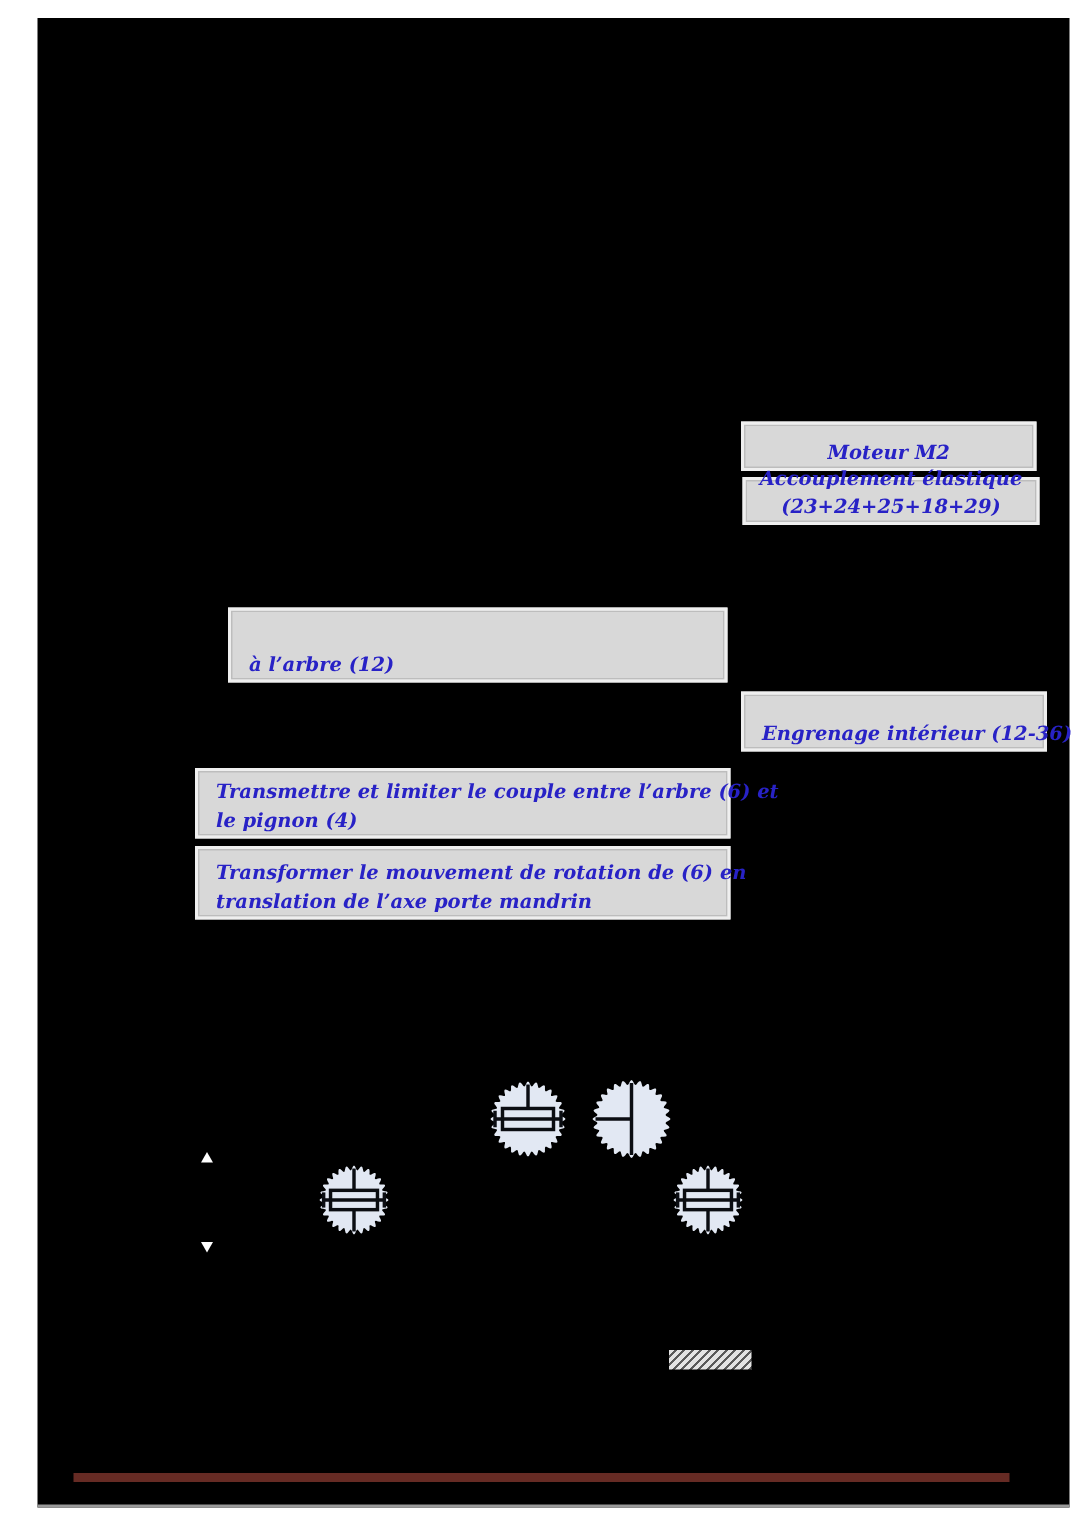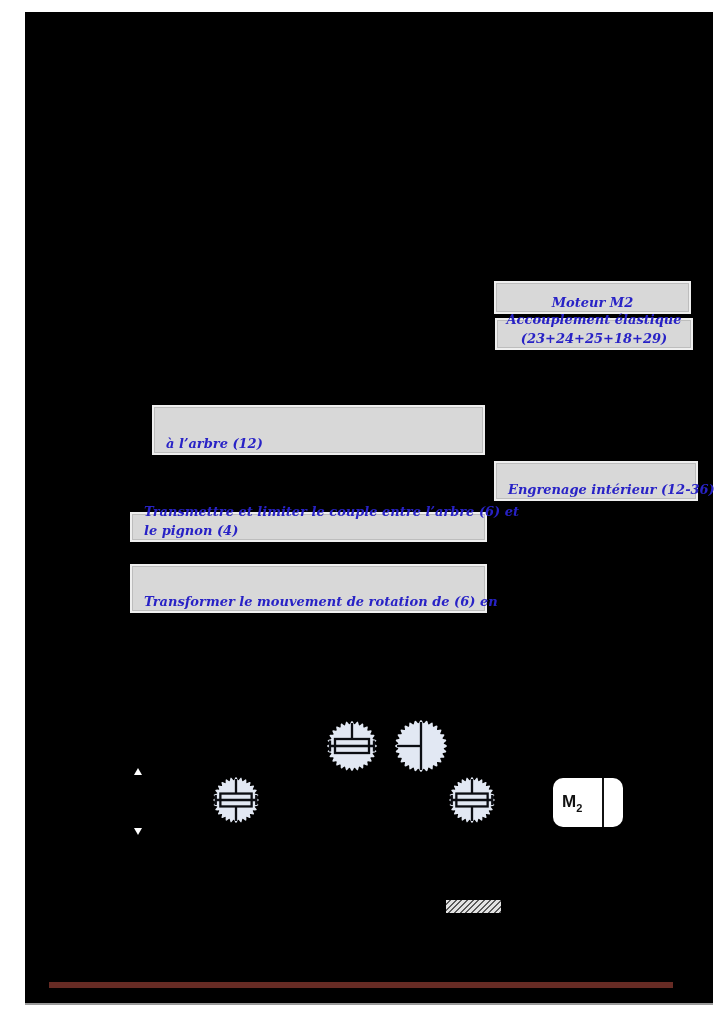--- a/index.html
+++ b/index.html
@@ -89,27 +89,28 @@
   </div>
 
   <div class="fnbox leftpad" style="left:127px;top:393px;width:333px;height:50px;">
     <div class="ln">à l’arbre (12)</div>
   </div>
 
   <div class="fnbox leftpad" style="left:469px;top:449px;width:204px;height:40px;">
     <div class="ln">Engrenage intérieur (12-36)</div>
   </div>
 
-  <div class="fnbox leftpad" style="left:105px;top:500px;width:357px;height:30px;font-style:italic;">
+  <div class="fnbox leftpad" style="left:105px;top:500px;width:357px;height:47px;font-style:italic;">
     <div class="ln">Transmettre et limiter le couple entre l’arbre (6) et</div>
     <div class="ln">le pignon (4)</div>
   </div>
 
   <div class="fnbox leftpad" style="left:105px;top:552px;width:357px;height:49px;">
     <div class="ln">Transformer le mouvement de rotation de (6) en</div>
+    <div class="ln">translation de l’axe porte mandrin</div>
   </div>
 
   <svg class="gear" style="left:297px;top:704px;" width="60" height="60">
       <polygon points="55.0,30.0 54.5,30.7 53.4,31.3 52.2,31.9 51.7,32.4 52.0,33.1 53.1,33.9 54.1,34.8 54.4,35.6 53.8,36.1 52.5,36.5 51.2,36.8 50.6,37.2 50.8,37.9 51.6,39.0 52.4,40.0 52.5,40.8 51.8,41.3 50.5,41.3 49.2,41.3 48.5,41.6 48.5,42.4 49.1,43.5 49.6,44.8 49.5,45.6 48.7,45.8 47.4,45.6 46.2,45.3 45.4,45.4 45.3,46.2 45.6,47.4 45.8,48.7 45.6,49.5 44.8,49.6 43.5,49.1 42.4,48.5 41.6,48.5 41.3,49.2 41.3,50.5 41.3,51.8 40.8,52.5 40.0,52.4 39.0,51.6 37.9,50.8 37.2,50.6 36.8,51.2 36.5,52.5 36.1,53.8 35.6,54.4 34.8,54.1 33.9,53.1 33.1,52.0 32.4,51.7 31.9,52.2 31.3,53.4 30.7,54.5 30.0,55.0 29.3,54.5 28.7,53.4 28.1,52.2 27.6,51.7 26.9,52.0 26.1,53.1 25.2,54.1 24.4,54.4 23.9,53.8 23.5,52.5 23.2,51.2 22.8,50.6 22.1,50.8 21.0,51.6 20.0,52.4 19.2,52.5 18.7,51.8 18.7,50.5 18.7,49.2 18.4,48.5 17.6,48.5 16.5,49.1 15.2,49.6 14.4,49.5 14.2,48.7 14.4,47.4 14.7,46.2 14.6,45.4 13.8,45.3 12.6,45.6 11.3,45.8 10.5,45.6 10.4,44.8 10.9,43.5 11.5,42.4 11.5,41.6 10.8,41.3 9.5,41.3 8.2,41.3 7.5,40.8 7.6,40.0 8.4,39.0 9.2,37.9 9.4,37.2 8.8,36.8 7.5,36.5 6.2,36.1 5.6,35.6 5.9,34.8 6.9,33.9 8.0,33.1 8.3,32.4 7.8,31.9 6.6,31.3 5.5,30.7 5.0,30.0 5.5,29.3 6.6,28.7 7.8,28.1 8.3,27.6 8.0,26.9 6.9,26.1 5.9,25.2 5.6,24.4 6.2,23.9 7.5,23.5 8.8,23.2 9.4,22.8 9.2,22.1 8.4,21.0 7.6,20.0 7.5,19.2 8.2,18.7 9.5,18.7 10.8,18.7 11.5,18.4 11.5,17.6 10.9,16.5 10.4,15.2 10.5,14.4 11.3,14.2 12.6,14.4 13.8,14.7 14.6,14.6 14.7,13.8 14.4,12.6 14.2,11.3 14.4,10.5 15.2,10.4 16.5,10.9 17.6,11.5 18.4,11.5 18.7,10.8 18.7,9.5 18.7,8.2 19.2,7.5 20.0,7.6 21.0,8.4 22.1,9.2 22.8,9.4 23.2,8.8 23.5,7.5 23.9,6.2 24.4,5.6 25.2,5.9 26.1,6.9 26.9,8.0 27.6,8.3 28.1,7.8 28.7,6.6 29.3,5.5 30.0,5.0 30.7,5.5 31.3,6.6 31.9,7.8 32.4,8.3 33.1,8.0 33.9,6.9 34.8,5.9 35.6,5.6 36.1,6.2 36.5,7.5 36.8,8.8 37.2,9.4 37.9,9.2 39.0,8.4 40.0,7.6 40.8,7.5 41.3,8.2 41.3,9.5 41.3,10.8 41.6,11.5 42.4,11.5 43.5,10.9 44.8,10.4 45.6,10.5 45.8,11.3 45.6,12.6 45.3,13.8 45.4,14.6 46.2,14.7 47.4,14.4 48.7,14.2 49.5,14.4 49.6,15.2 49.1,16.5 48.5,17.6 48.5,18.4 49.2,18.7 50.5,18.7 51.8,18.7 52.5,19.2 52.4,20.0 51.6,21.0 50.8,22.1 50.6,22.8 51.2,23.2 52.5,23.5 53.8,23.9 54.4,24.4 54.1,25.2 53.1,26.1 52.0,26.9 51.7,27.6 52.2,28.1 53.4,28.7 54.5,29.3" fill="#e2e8f3"></polygon>
       <line x1="30" y1="7" x2="30" y2="23" stroke="#0b0d12" stroke-width="2.3"></line>
       <rect x="13" y="23" width="34" height="14" fill="none" stroke="#0b0d12" stroke-width="2.3"></rect>
       <line x1="8" y1="30" x2="52" y2="30" stroke="#0b0d12" stroke-width="2.3"></line>
       <line x1="8" y1="24.5" x2="8" y2="35.5" stroke="#0b0d12" stroke-width="2.3"></line>
       <line x1="52" y1="24.5" x2="52" y2="35.5" stroke="#0b0d12" stroke-width="2.3"></line>
     </svg>
@@ -133,24 +134,20 @@
   <svg class="gear" style="left:417px;top:758px;" width="60" height="60">
       <polygon points="53.0,30.0 52.5,30.6 51.4,31.2 50.2,31.7 49.7,32.2 50.1,32.8 51.1,33.6 52.1,34.4 52.4,35.1 51.8,35.6 50.6,35.9 49.3,36.2 48.7,36.5 48.9,37.2 49.8,38.2 50.6,39.2 50.7,40.0 50.0,40.3 48.7,40.4 47.5,40.3 46.8,40.5 46.9,41.3 47.5,42.4 48.0,43.5 48.0,44.3 47.2,44.5 46.0,44.3 44.7,43.9 44.0,44.0 43.9,44.7 44.3,46.0 44.5,47.2 44.3,48.0 43.5,48.0 42.4,47.5 41.3,46.9 40.5,46.8 40.3,47.5 40.4,48.7 40.3,50.0 40.0,50.7 39.2,50.6 38.2,49.8 37.2,48.9 36.5,48.7 36.2,49.3 35.9,50.6 35.6,51.8 35.1,52.4 34.4,52.1 33.6,51.1 32.8,50.1 32.2,49.7 31.7,50.2 31.2,51.4 30.6,52.5 30.0,53.0 29.4,52.5 28.8,51.4 28.3,50.2 27.8,49.7 27.2,50.1 26.4,51.1 25.6,52.1 24.9,52.4 24.4,51.8 24.1,50.6 23.8,49.3 23.5,48.7 22.8,48.9 21.8,49.8 20.8,50.6 20.0,50.7 19.7,50.0 19.6,48.7 19.7,47.5 19.5,46.8 18.7,46.9 17.6,47.5 16.5,48.0 15.7,48.0 15.5,47.2 15.7,46.0 16.1,44.7 16.0,44.0 15.3,43.9 14.0,44.3 12.8,44.5 12.0,44.3 12.0,43.5 12.5,42.4 13.1,41.3 13.2,40.5 12.5,40.3 11.3,40.4 10.0,40.3 9.3,40.0 9.4,39.2 10.2,38.2 11.1,37.2 11.3,36.5 10.7,36.2 9.4,35.9 8.2,35.6 7.6,35.1 7.9,34.4 8.9,33.6 9.9,32.8 10.3,32.2 9.8,31.7 8.6,31.2 7.5,30.6 7.0,30.0 7.5,29.4 8.6,28.8 9.8,28.3 10.3,27.8 9.9,27.2 8.9,26.4 7.9,25.6 7.6,24.9 8.2,24.4 9.4,24.1 10.7,23.8 11.3,23.5 11.1,22.8 10.2,21.8 9.4,20.8 9.3,20.0 10.0,19.7 11.3,19.6 12.5,19.7 13.2,19.5 13.1,18.7 12.5,17.6 12.0,16.5 12.0,15.7 12.8,15.5 14.0,15.7 15.3,16.1 16.0,16.0 16.1,15.3 15.7,14.0 15.5,12.8 15.7,12.0 16.5,12.0 17.6,12.5 18.7,13.1 19.5,13.2 19.7,12.5 19.6,11.3 19.7,10.0 20.0,9.3 20.8,9.4 21.8,10.2 22.8,11.1 23.5,11.3 23.8,10.7 24.1,9.4 24.4,8.2 24.9,7.6 25.6,7.9 26.4,8.9 27.2,9.9 27.8,10.3 28.3,9.8 28.8,8.6 29.4,7.5 30.0,7.0 30.6,7.5 31.2,8.6 31.7,9.8 32.2,10.3 32.8,9.9 33.6,8.9 34.4,7.9 35.1,7.6 35.6,8.2 35.9,9.4 36.2,10.7 36.5,11.3 37.2,11.1 38.2,10.2 39.2,9.4 40.0,9.3 40.3,10.0 40.4,11.3 40.3,12.5 40.5,13.2 41.3,13.1 42.4,12.5 43.5,12.0 44.3,12.0 44.5,12.8 44.3,14.0 43.9,15.3 44.0,16.0 44.7,16.1 46.0,15.7 47.2,15.5 48.0,15.7 48.0,16.5 47.5,17.6 46.9,18.7 46.8,19.5 47.5,19.7 48.7,19.6 50.0,19.7 50.7,20.0 50.6,20.8 49.8,21.8 48.9,22.8 48.7,23.5 49.3,23.8 50.6,24.1 51.8,24.4 52.4,24.9 52.1,25.6 51.1,26.4 50.1,27.2 49.7,27.8 50.2,28.3 51.4,28.8 52.5,29.4" fill="#e2e8f3"></polygon>
       <line x1="30" y1="9" x2="30" y2="23.56" stroke="#0b0d12" stroke-width="2.3"></line>
       <line x1="30" y1="36.44" x2="30" y2="51" stroke="#0b0d12" stroke-width="2.3"></line>
       <rect x="14.36" y="23.56" width="31.28" height="12.88" fill="none" stroke="#0b0d12" stroke-width="2.3"></rect>
       <line x1="9.759999999999998" y1="30" x2="50.24" y2="30" stroke="#0b0d12" stroke-width="2.3"></line>
       <line x1="9.759999999999998" y1="24.939999999999998" x2="9.759999999999998" y2="35.06" stroke="#0b0d12" stroke-width="2.3"></line>
       <line x1="50.24" y1="24.939999999999998" x2="50.24" y2="35.06" stroke="#0b0d12" stroke-width="2.3"></line>
     </svg>
 
-  <div class="motor" style="left:528px;top:766px;">
-    <span class="motor-label"><span>M</span><sub>2</sub></span>
-    <div class="motor-divider"></div>
-  </div>
 
   <div class="tri up" style="left:109px;top:756px;"></div>
   <div class="tri down" style="left:109px;top:816px;"></div>
 
   <div class="hatch" style="left:421px;top:888px;"></div>
 
   <div class="maroon-bar" style="left:24px;top:970px;"></div>
 
 </div>
 

